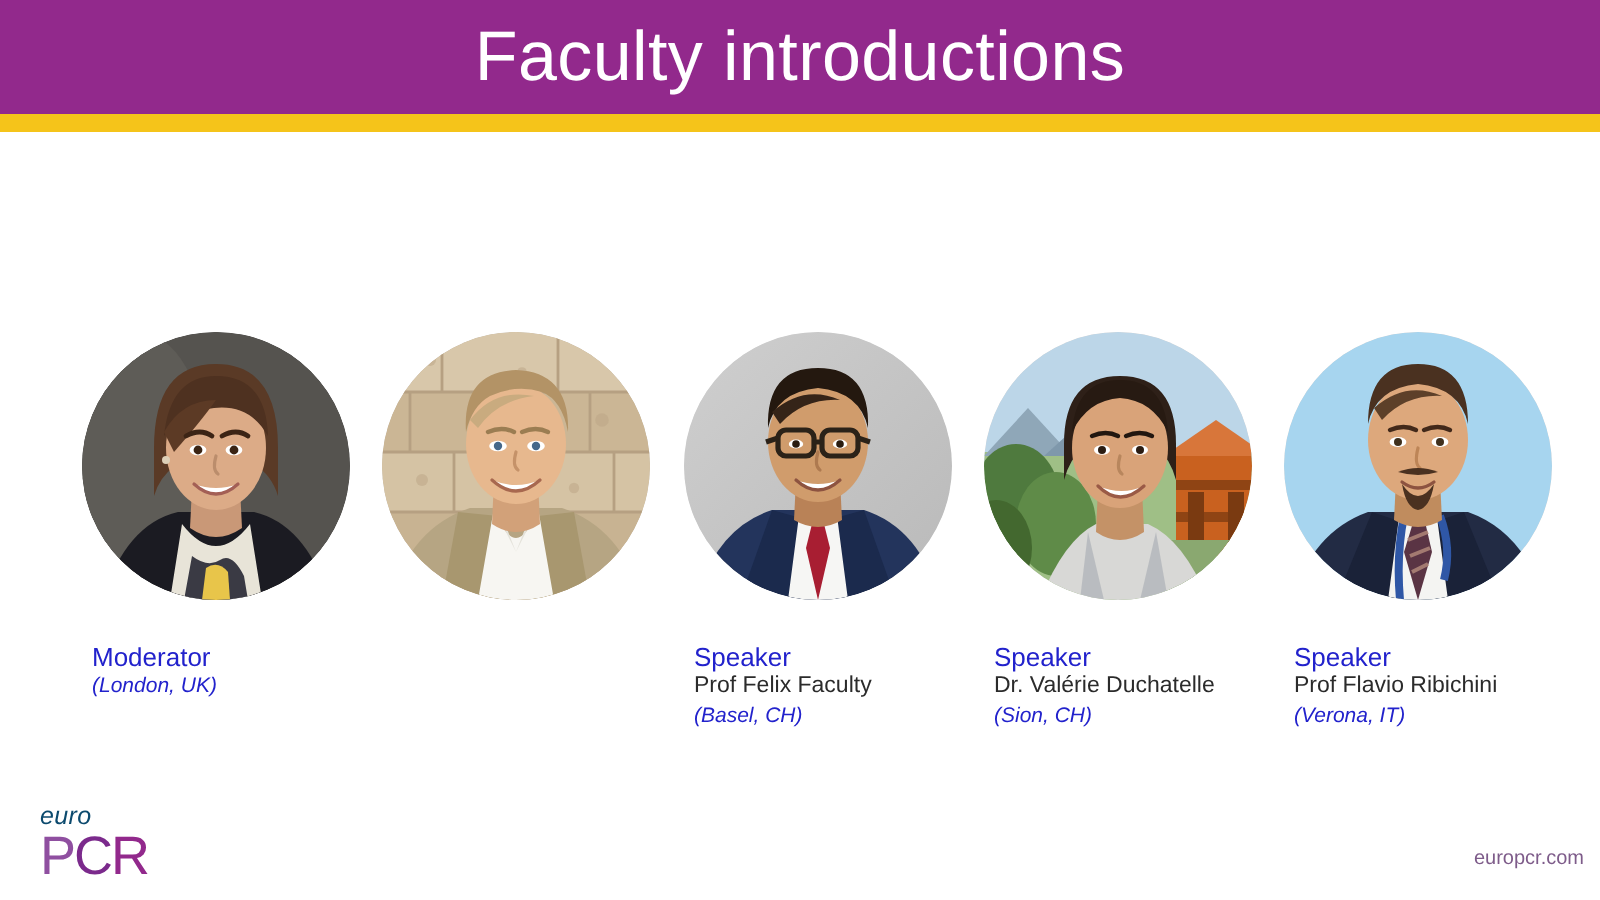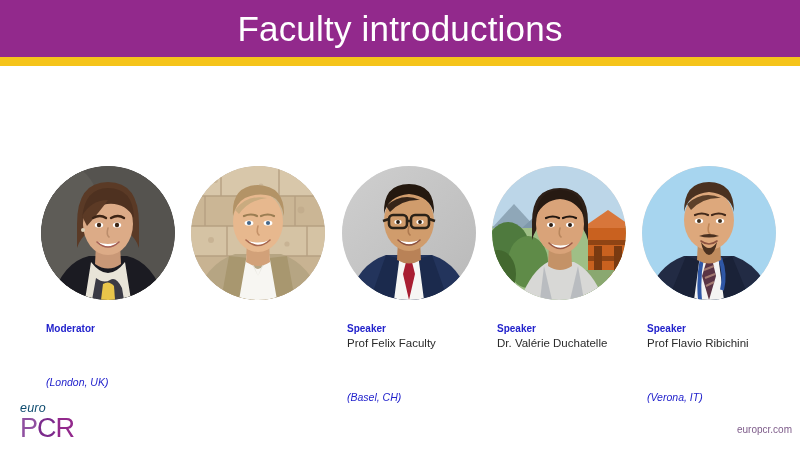--- a/index.html
+++ b/index.html
@@ -65,39 +65,38 @@
   }
   .avatar svg { display: block; width: 134px; height: 134px; }
 
   .person-info {
     position: absolute;
     top: 155px;
     left: 5px;
     width: 175px;
   }
   .person-role {
-    font-size: 10px;
-    font-weight: bold;
+    font-size: 13px;
+    font-weight: normal;
     color: #2222CC;
     line-height: 15px;
     white-space: nowrap;
   }
   .person-name {
     font-size: 11.5px;
     color: #2b2b2b;
     line-height: 15px;
     white-space: nowrap;
   }
   .person-city {
     font-size: 10.5px;
     font-style: italic;
     color: #2222CC;
     line-height: 14px;
     white-space: nowrap;
-    margin-top: 39px;
   }
 
   
   .logo {
     position: absolute;
     left: 20px;
     top: 402px;
     width: 70px;
     height: 42px;
   }
@@ -363,20 +362,21 @@
           <path d="M68 62 q-2 7 1 9" stroke="#b8865d" stroke-width="1.6" fill="none" stroke-linecap="round"></path>
 
           <path d="M57 77 q11 10 23 0 q-11 5 -23 0 Z" fill="#ffffff"></path>
           <path d="M57 77 q11 11 23 0" stroke="#9a5a46" stroke-width="1.6" fill="none" stroke-linecap="round"></path>
         </g>
       </svg>
     </div>
     <div class="person-info">
       <div class="person-role">Speaker</div>
       <div class="person-name">Dr. Valérie Duchatelle</div>
+      <div class="person-city">(Sion, CH)</div>
     </div>
   </div>
 
   <div class="faculty-card" style="left:601px;">
     <div class="avatar">
       <svg viewBox="0 0 134 134">
         <defs>
             <clipPath id="c5">
               <circle cx="67" cy="67" r="67"></circle>
             </clipPath>

